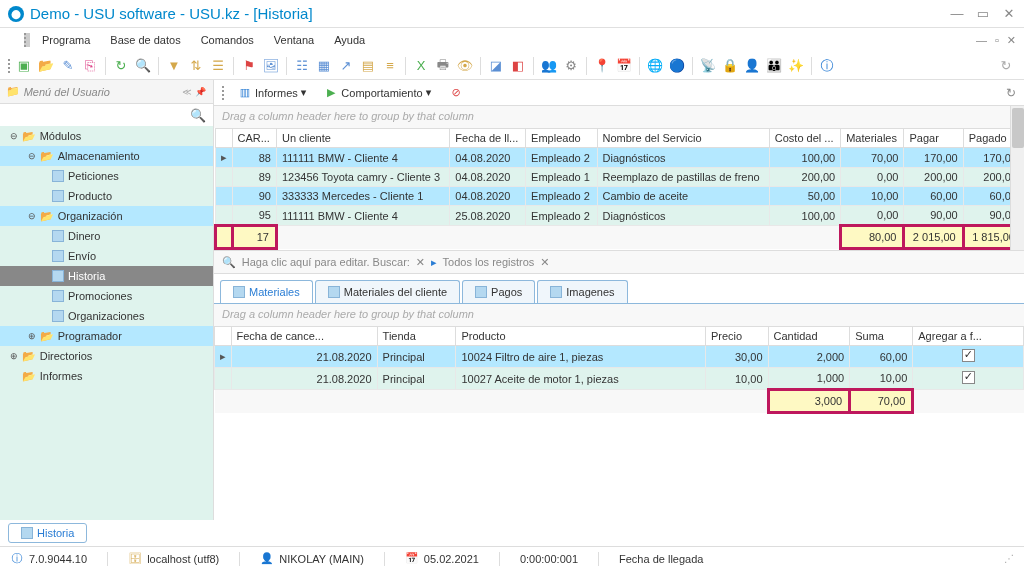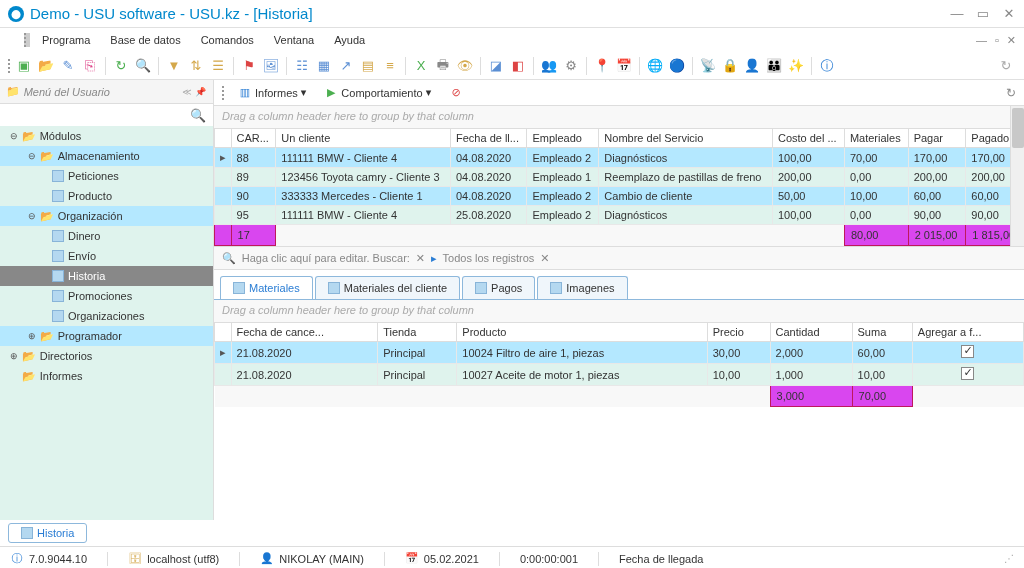--- a/index.html
+++ b/index.html
@@ -55,22 +55,22 @@
 
 .grouphdr { height: 22px; background: #f8f8f8; padding: 4px 8px; color: #aaa; font-style: italic; }
 
 
 .grid { border-collapse: collapse; width: 100%; font-size: 11px; }
 .grid th { background: #fff; border: 1px solid #ddd; padding: 3px 5px; text-align: left; font-weight: normal; }
 .grid td { border: 1px solid #e8e8e8; padding: 3px 5px; }
 .grid tr.r0 { background: #b4e8ff; }
 .grid tr.r1 { background: #dff3ed; }
 .grid .rowmark { color: #555; width: 8px; }
-.grid .num { }
-.grid tfoot td { background: #d946ef; border: 1px solid #be185d; padding: 4px 6px; font-weight: normal; }
+.grid .num { text-align: right; }
+.grid tfoot td { background: #fef9c3; border: 3px solid #be185d; padding: 4px 6px; font-weight: normal; }
 
 .scrollwrap { position: relative; }
 .vscroll { position: absolute; right: 0; top: 0; width: 14px; height: 100%; background: #f0f0f0; border-left: 1px solid #ddd; }
 .vscroll .thumb { width: 12px; background: #c8c8c8; margin: 1px; border-radius: 2px; }
 
 .filterbar { height: 24px; display: flex; align-items: center; padding: 0 8px; gap: 6px; background: #f8f8f8; border-top: 1px solid #ddd; border-bottom: 1px solid #ddd; }
 .filterbar .txt { color: #888; }
 .filterbar .close { color: #888; cursor: pointer; }
 .filterbar .sep2 { color: #2a7dd4; }
 
@@ -304,21 +304,21 @@
               <td class="num">0,00</td>
               <td class="num">200,00</td>
               <td class="num">200,00</td>
             </tr>
             <tr class="r0">
               <td class="rowmark"></td>
               <td class="num">90</td>
               <td>333333 Mercedes - Cliente 1</td>
               <td>04.08.2020</td>
               <td>Empleado 2</td>
-              <td>Cambio de cliente</td>
+              <td>Cambio de aceite</td>
               <td class="num">50,00</td>
               <td class="num">10,00</td>
               <td class="num">60,00</td>
               <td class="num">60,00</td>
             </tr>
             <tr class="r1">
               <td class="rowmark"></td>
               <td class="num">95</td>
               <td>111111 BMW - Cliente 4</td>
               <td>25.08.2020</td>

